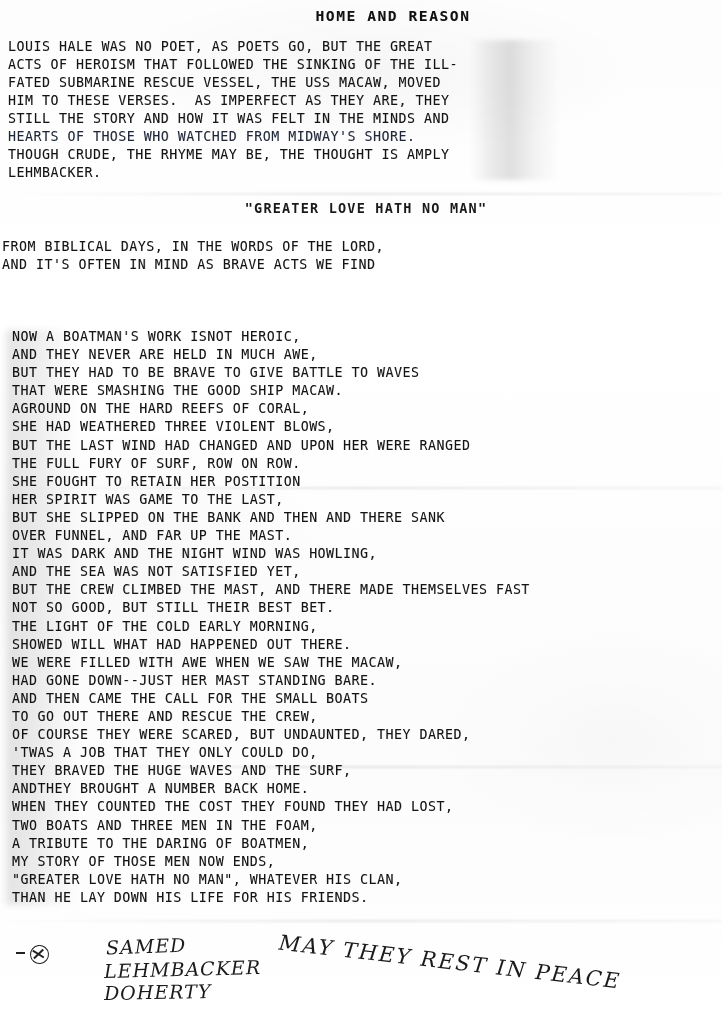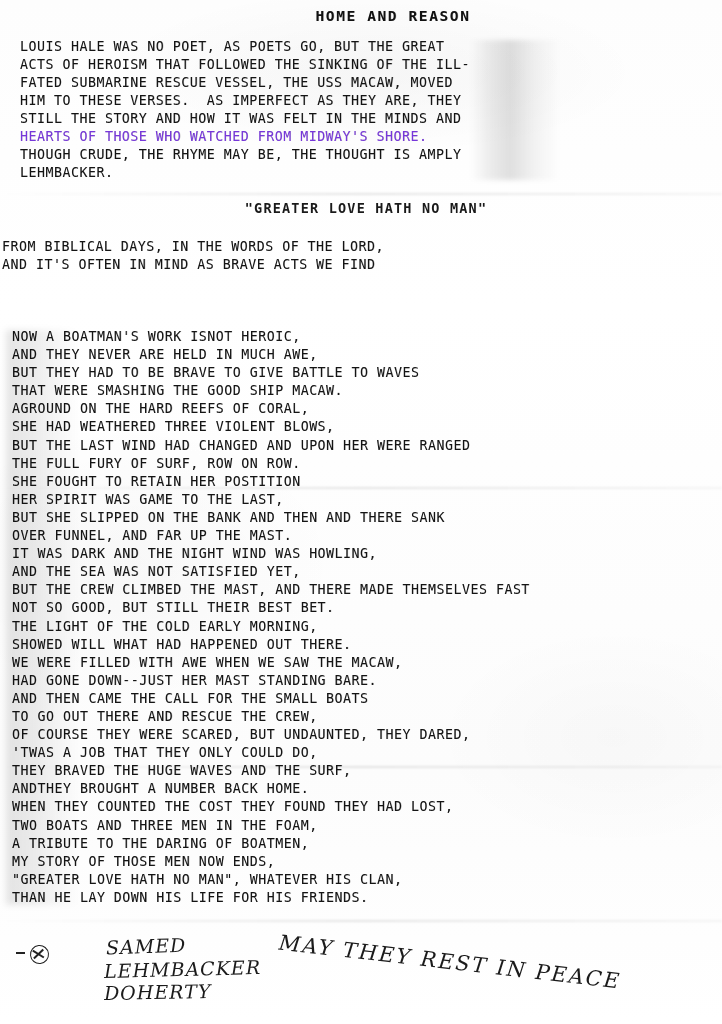--- a/index.html
+++ b/index.html
@@ -39,21 +39,21 @@
     font-size: 14.5px;
     letter-spacing: 1.6px;
     font-weight: bold;
     color: #111;
     text-shadow: 0.4px 0.3px 0 rgba(0,0,0,0.25);
     padding-left: 32px;
   }
   .intro {
     position: absolute;
     top: 38px;
-    left: 20px;
+    left: 8px;
     width: 612px;
   }
   .subtitle {
     position: absolute;
     top: 200px;
     left: 0;
     width: 100%;
     text-align: center;
     font-size: 13.5px;
     letter-spacing: 1.2px;
@@ -77,21 +77,21 @@
     font-size: 13.2px;
     line-height: 18.1px;
     letter-spacing: 0.55px;
     white-space: pre;
     color: #141414;
     text-shadow: 0.35px 0.25px 0 rgba(0,0,0,0.28);
   }
   .intro .line { line-height: 18.0px; }
   
   .smudge { filter: blur(0.18px); }
-  .lighter { color: #6d28d9; opacity: 0.93; }
+  .lighter { color: #0f172a; opacity: 0.93; }
 
   
   .smear-intro {
     position: absolute;
     top: 40px;
     left: 470px;
     width: 90px;
     height: 140px;
     background:
       linear-gradient(90deg, rgba(0,0,0,0.0) 0%, rgba(0,0,0,0.08) 25%, rgba(0,0,0,0.12) 45%, rgba(0,0,0,0.05) 70%, rgba(0,0,0,0) 100%);

